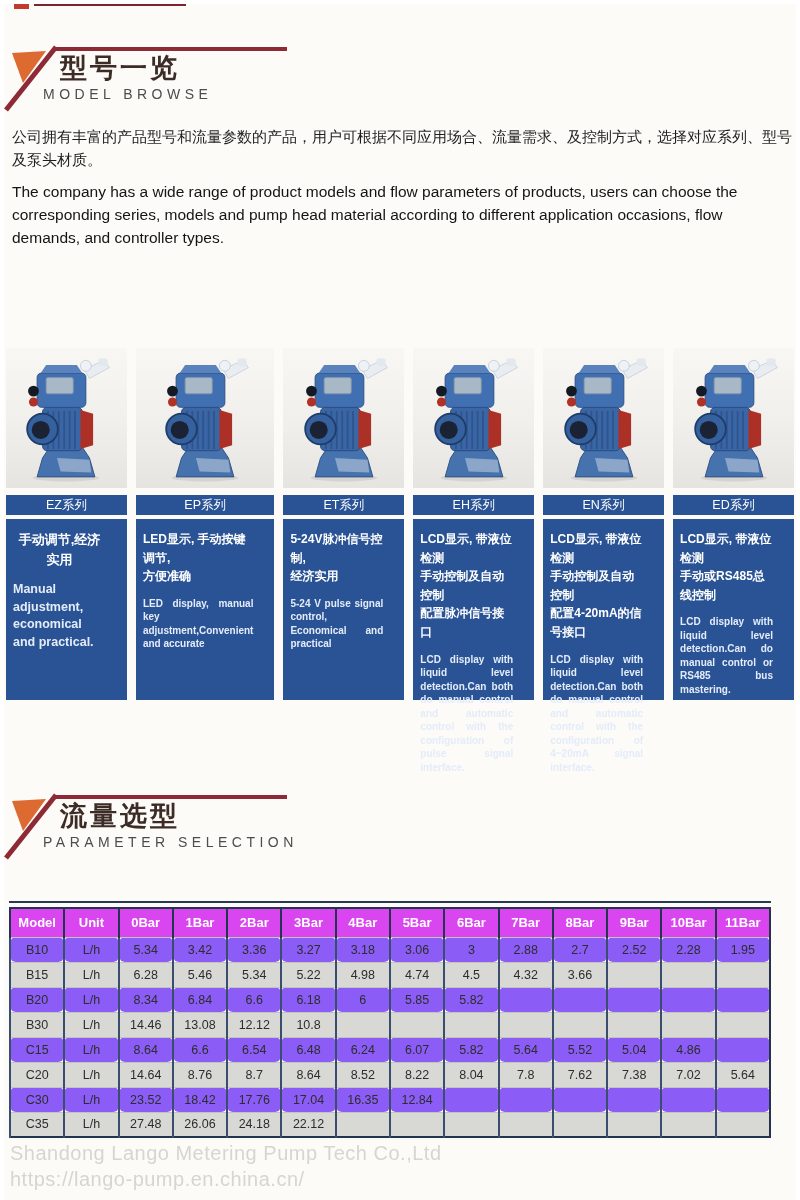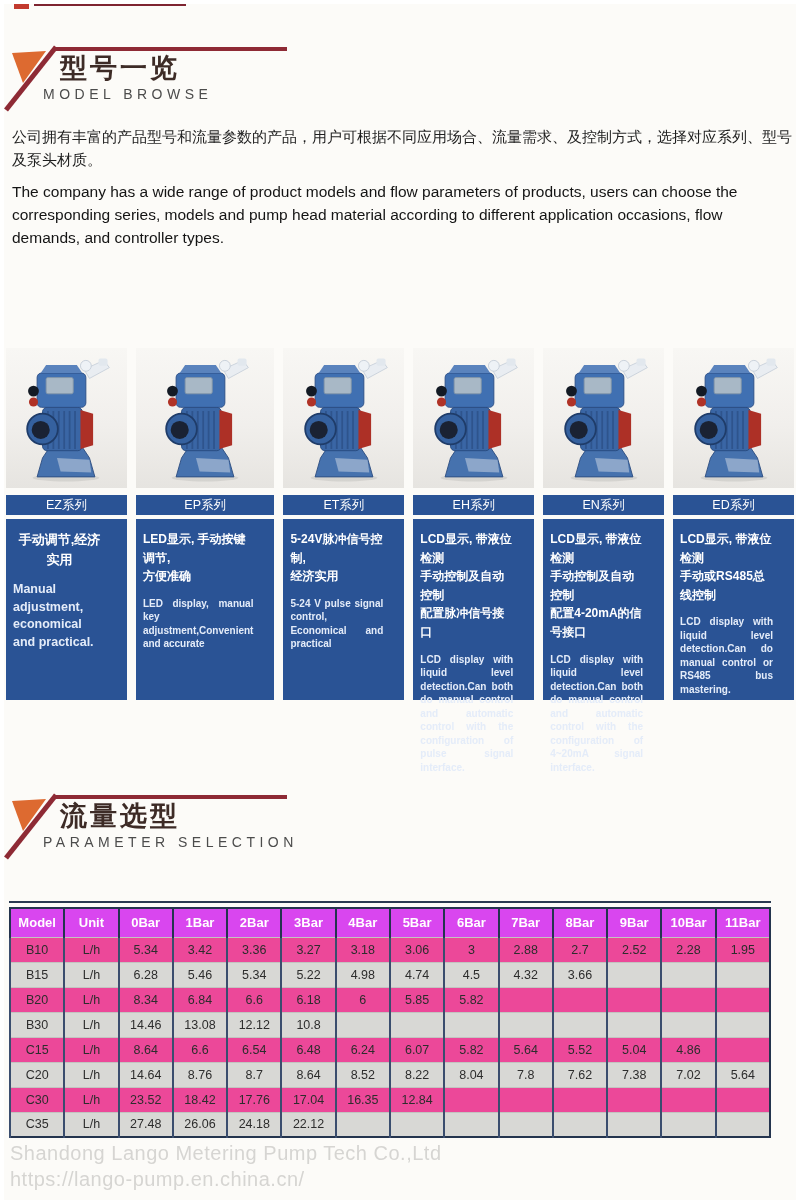--- a/index.html
+++ b/index.html
@@ -30,21 +30,21 @@
   .card .en { margin-top:11px; font-size:10px; line-height:1.35; color:#e4ecf9; text-align:justify;font-weight:bold; }
   .col:first-child .card .cn { font-size:13px; text-align:center; }
   .col:first-child .card .en { font-size:12.5px; line-height:1.4; }
 
   
   .table-wrap { position:absolute; left:5px; top:897px; width:762px; }
   .table-rule { width:100%; height:2px; background:#2a3a52; margin-bottom:4px; }
   table { width:762px; border-collapse:collapse; table-layout:fixed; border:2px solid #24344e; }
   th { height:29px; background:#d946ef; color:#ffffff; font-size:13px; font-weight:bold; text-align:center; border-left:2px solid #24344e; }
   td { height:25px; font-size:12.5px; color:#2d2d2d; text-align:center; border-left:2px solid #3a4d6e; border-top:1px solid #c3c3c0; }
-  tr.r-even td { background:#ec4899; }
+  tr.r-even td { background:#8b5cf6;border-radius:6px; }
   tr.r-odd  td { background:#d8d8d5; }
 
   
   .watermark { position:absolute; left:6px; top:1136px; color:#d6d5d2; line-height:26px; letter-spacing:0.5px; }
   .watermark .w1 { font-size:20px; }
   .watermark .w2 { font-size:20px; }
 </style>
 </head>
 <body>
 

